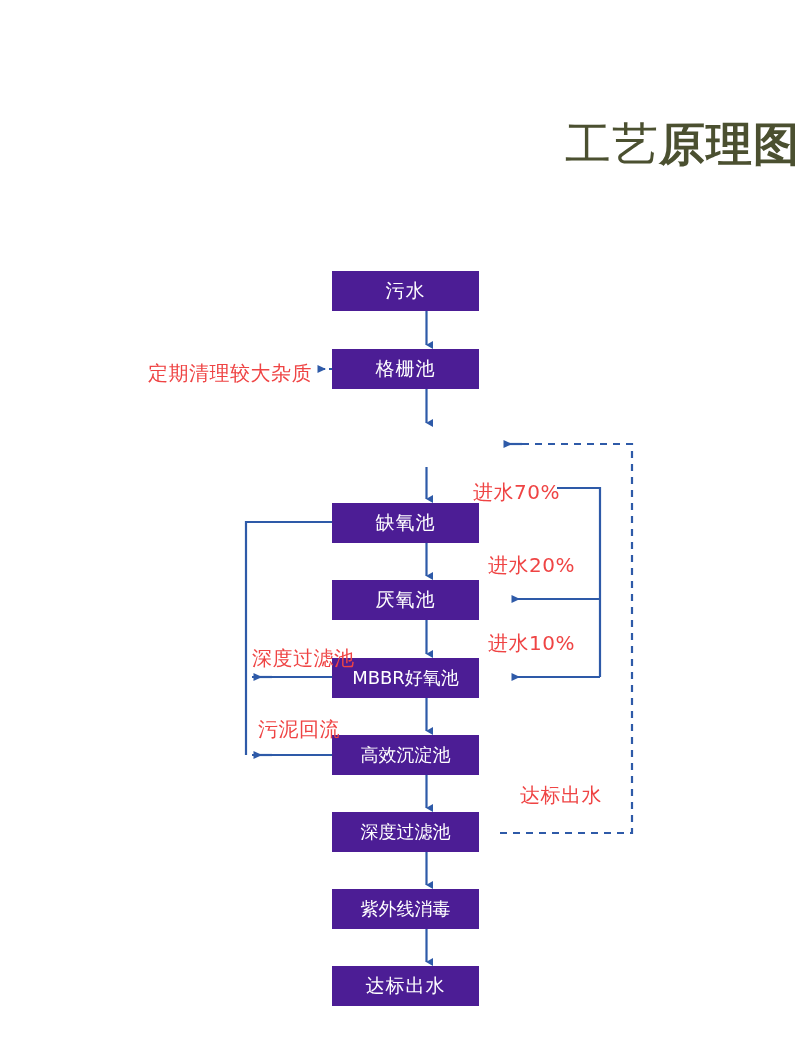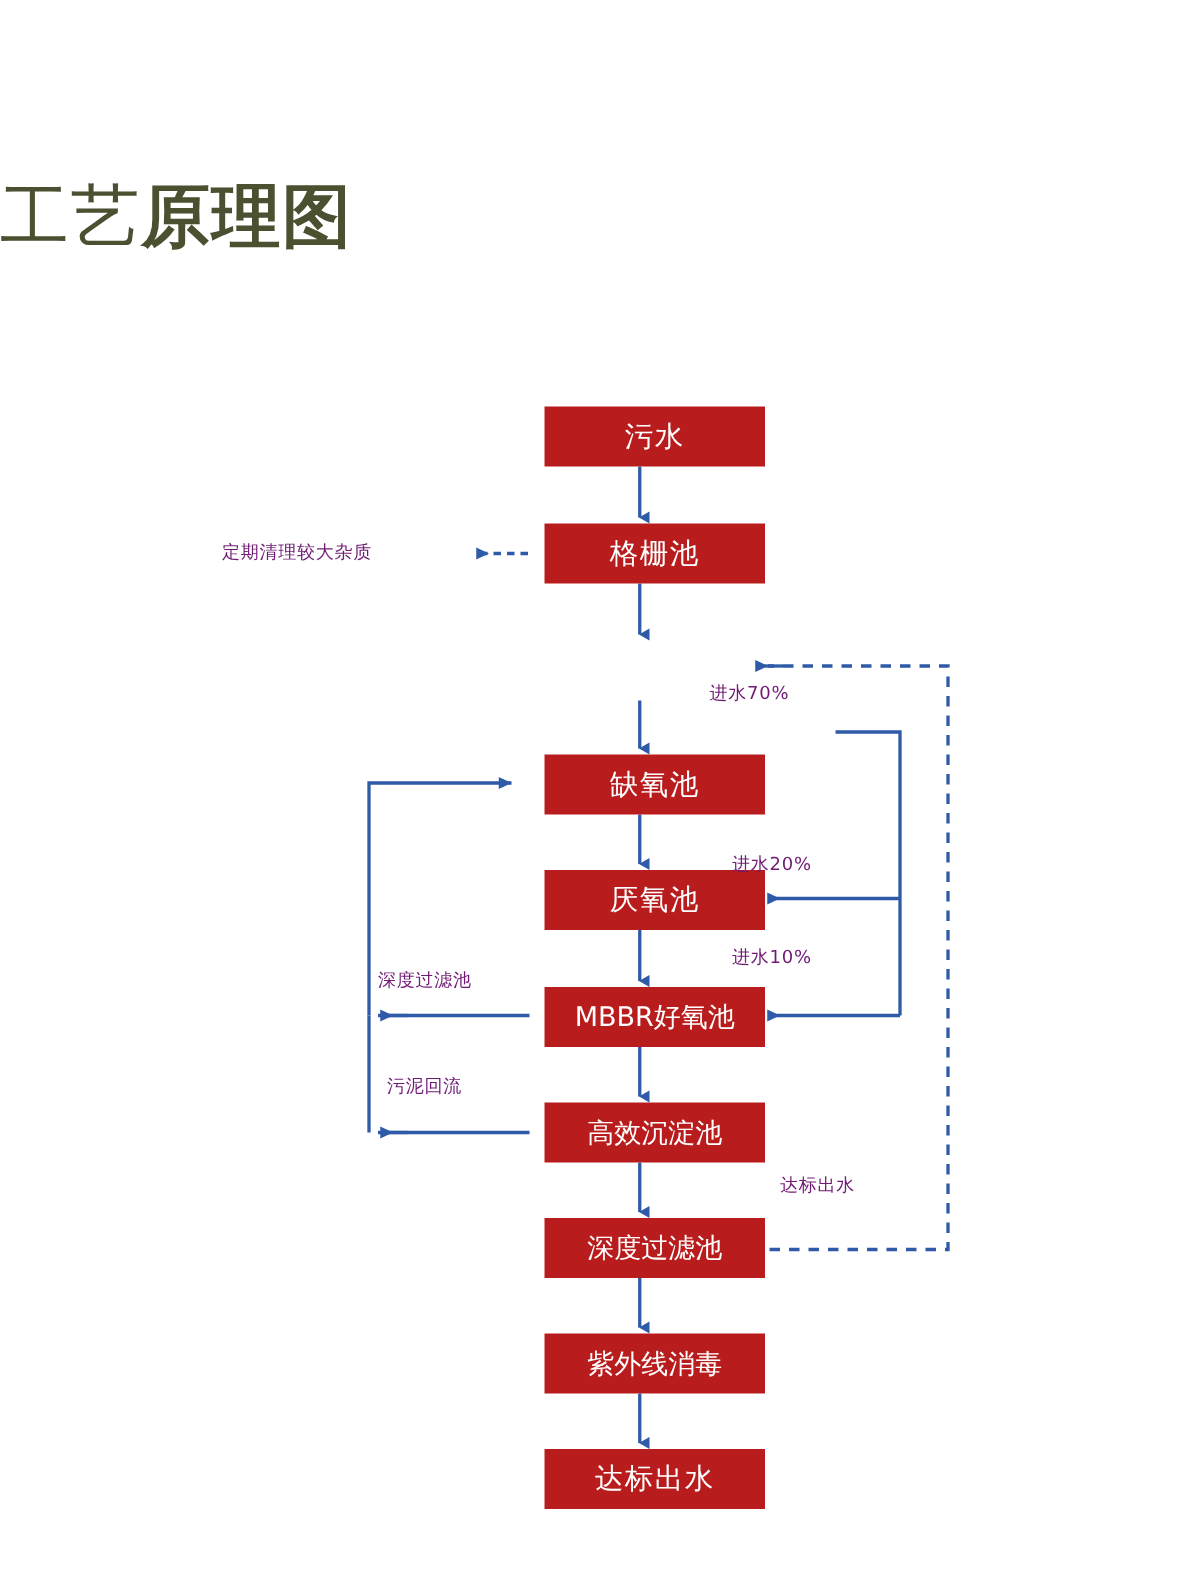--- a/index.html
+++ b/index.html
@@ -20,37 +20,37 @@
     inset: 0;
     width: 800px;
     height: 1058px;
   }
 
   .title {
     position: absolute;
     left: 0;
     top: 116px;
     width: 800px;
-    text-align: left;
+    text-align: right;
     font-size: 46px;
     line-height: 56px;
     letter-spacing: 1px;
     color: #4b5030;
     white-space: nowrap;
   }
   .title .light { font-weight: 300; }
   .title .bold  { font-weight: 700; }
 
   
   .node {
     position: absolute;
-    left: 363px;
+    left: 332px;
     width: 147px;
     height: 40px;
-    background: #b91c1c;
+    background: #4c1d95;
     color: #ffffff;
     display: flex;
     align-items: center;
     justify-content: center;
     font-size: 19px;
     letter-spacing: 1px;
     box-sizing: border-box;
   }
   .node.wide-text { font-size: 18px; letter-spacing: 0px; }
 
@@ -60,22 +60,22 @@
     left: 0;
     top: 0;
     width: 800px;
     height: 1058px;
     pointer-events: none;
   }
 
   
   .annot {
     position: absolute;
-    font-size: 12px;
-    color: #701a75;
+    font-size: 20px;
+    color: #ef4444;
     white-space: nowrap;
     letter-spacing: 0.5px;
   }
 </style>
 </head>
 <body>
 
 <div id="canvas">
 
   <div class="title">
@@ -156,20 +156,20 @@
     <span>高效沉淀池</span>
   </div>
   <div class="node wide-text" style="top:889px">
     <span>紫外线消毒</span>
   </div>
   <div class="node" style="top:966px">
     <span>达标出水</span>
   </div>
 
   <div class="annot" style="left:148px; top:360px">定期清理较大杂质</div>
-  <div class="annot" style="left:473px; top:454px">进水70%</div>
-  <div class="annot" style="left:488px; top:568px">进水20%</div>
+  <div class="annot" style="left:473px; top:479px">进水70%</div>
+  <div class="annot" style="left:488px; top:552px">进水20%</div>
   <div class="annot" style="left:488px; top:630px">进水10%</div>
   <div class="annot" style="left:252px; top:645px">深度过滤池</div>
   <div class="annot" style="left:258px; top:716px">污泥回流</div>
   <div class="annot" style="left:520px; top:782px">达标出水</div>
 
 </div>
 
 </body></html>

